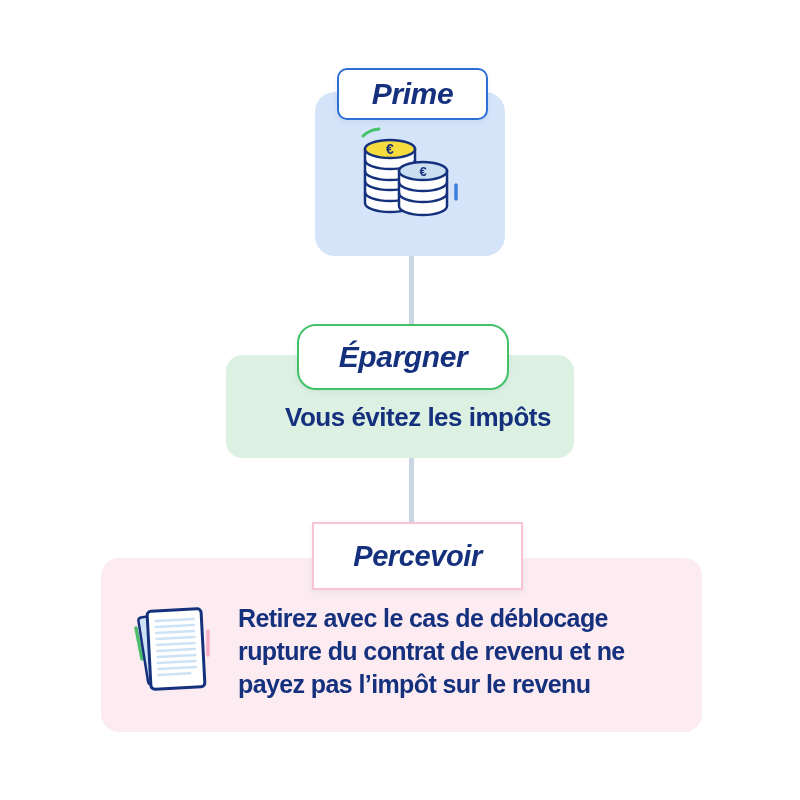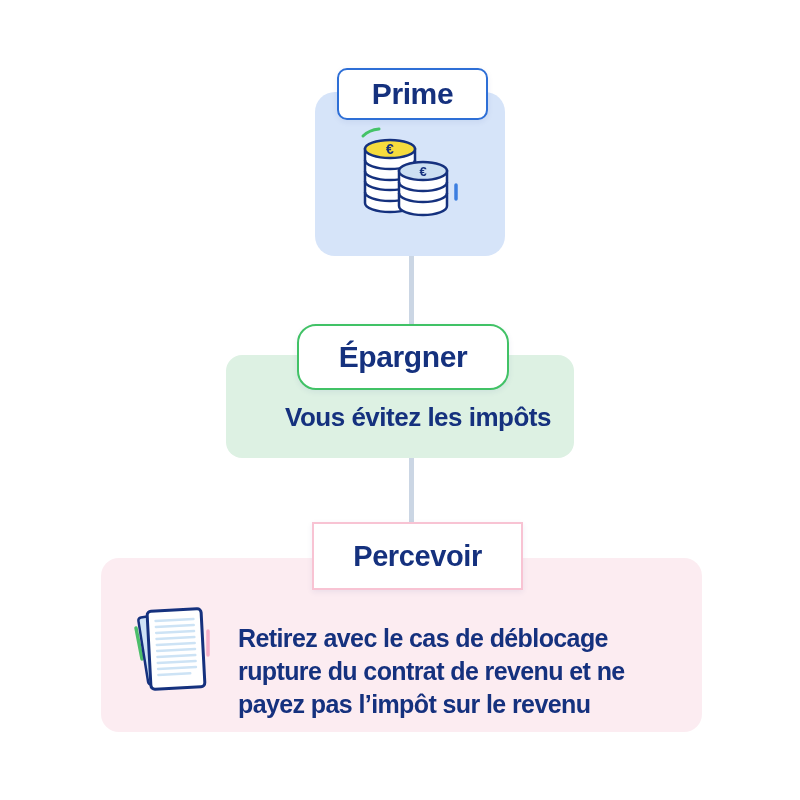--- a/index.html
+++ b/index.html
@@ -24,39 +24,40 @@
   .panel-blue  { left: 315px; top: 92px;  width: 190px; height: 164px; border-radius: 20px; background: #D6E4F9; }
   .panel-green { left: 226px; top: 355px; width: 348px; height: 103px; border-radius: 16px; background: #DDF1E3; }
   .panel-pink  { left: 101px; top: 558px; width: 601px; height: 174px; border-radius: 18px; background: #FCECF1; }
   .step-label {
     position: absolute; z-index: 3;
     background: #ffffff;
     display: flex; align-items: center; justify-content: center;
     font-weight: bold; color: #15317E;
     letter-spacing: -0.4px;
     box-shadow: 0 2px 6px rgba(21,49,126,0.07);
+    font-style: italic;
   }
   .label-prime     { left: 337px; top: 68px;  width: 147px; height: 48px; border: 2px solid #2E6FD6; border-radius: 10px; font-size: 30px; }
   .label-epargner  { left: 297px; top: 324px; width: 208px; height: 62px; border: 2px solid #41C266; border-radius: 19px; font-size: 30px; text-align: right; }
   .label-percevoir { left: 312px; top: 522px; width: 207px; height: 64px; border: 2px solid #F8C3D3; border-radius: 0; font-size: 29px; }
   .icon { position: absolute; z-index: 2; }
   .coins-icon { left: 358px; top: 127px; }
   .docs-icon  { left: 131px; top: 598px; }
   .green-desc {
     position: absolute; z-index: 2;
     left: 226px; top: 402px; width: 384px;
     text-align: center;
     font-weight: bold; font-size: 26px;
     color: #15317E; letter-spacing: -0.5px;
   }
   .pink-desc {
     position: absolute; z-index: 2;
     left: 238px; top: 602px; width: 450px;
     font-weight: bold; font-size: 25px; line-height: 33px;
-    color: #15317E; letter-spacing: -0.6px; margin-top: 20px;
+    color: #15317E; letter-spacing: -0.6px;
   }
 </style>
 </head>
 <body>
 
 <div class="canvas">
 
   <div class="connector" style="left:409px; top:250px; height:80px;"></div>
   <div class="connector" style="left:409px; top:452px; height:78px;"></div>
 

